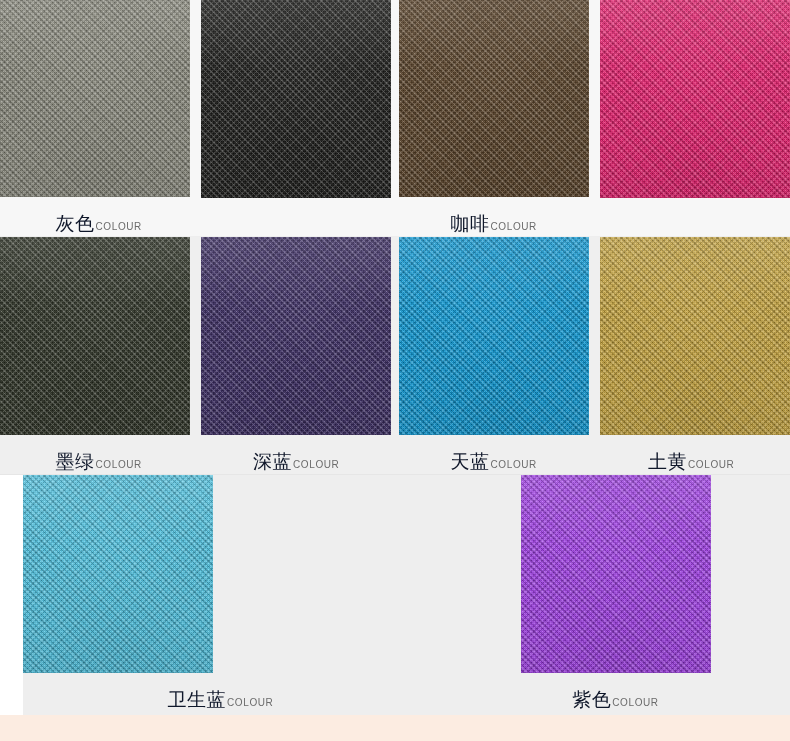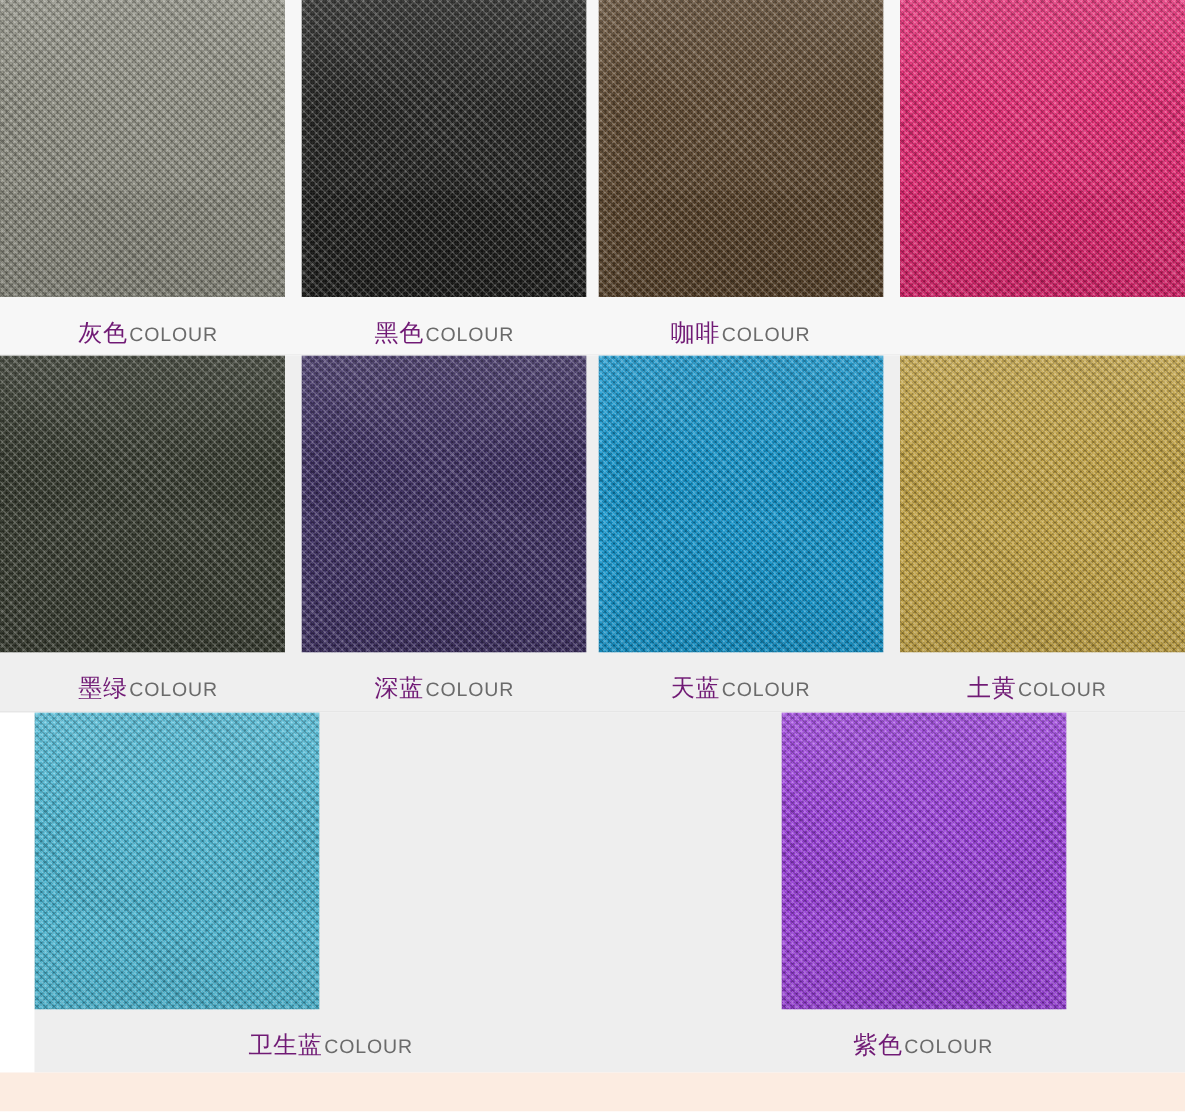--- a/index.html
+++ b/index.html
@@ -100,27 +100,27 @@
   
   .swatch-label {
     width: 100%;
     text-align: center;
     padding-top: 14px;
     white-space: nowrap;
     color: #4a4a4a;
   }
 
   .label-cn {
-    font-size: 16px;
+    font-size: 19px;
     letter-spacing: 0.5px;
-    color: #701a75;
+    color: #0f172a;
   }
 
   .label-en {
-    font-size: 13px;
+    font-size: 10px;
     letter-spacing: 0.6px;
     color: #6b6b6b;
     margin-left: 1px;
   }
 
   
   #bottom-band {
     position: absolute;
     left: 0;
     top: 715px;
@@ -153,23 +153,20 @@
       <div class="swatch-label">
         <span class="label-cn">灰色</span><span class="label-en">COLOUR</span>
       </div>
     </div>
 
     <div class="swatch-cell">
       <div class="fabric-tile">
         <div class="weave" style="--c:#1c1c1a"></div>
         <div class="sheen"></div>
       </div>
-      <div class="swatch-label">
-        <span class="label-cn">黑色</span><span class="label-en">COLOUR</span>
-      </div>
     </div>
 
     <div class="swatch-cell">
       <div class="fabric-tile">
         <div class="weave" style="--c:#5a4228"></div>
         <div class="sheen"></div>
       </div>
       <div class="swatch-label">
         <span class="label-cn">咖啡</span><span class="label-en">COLOUR</span>
       </div>

